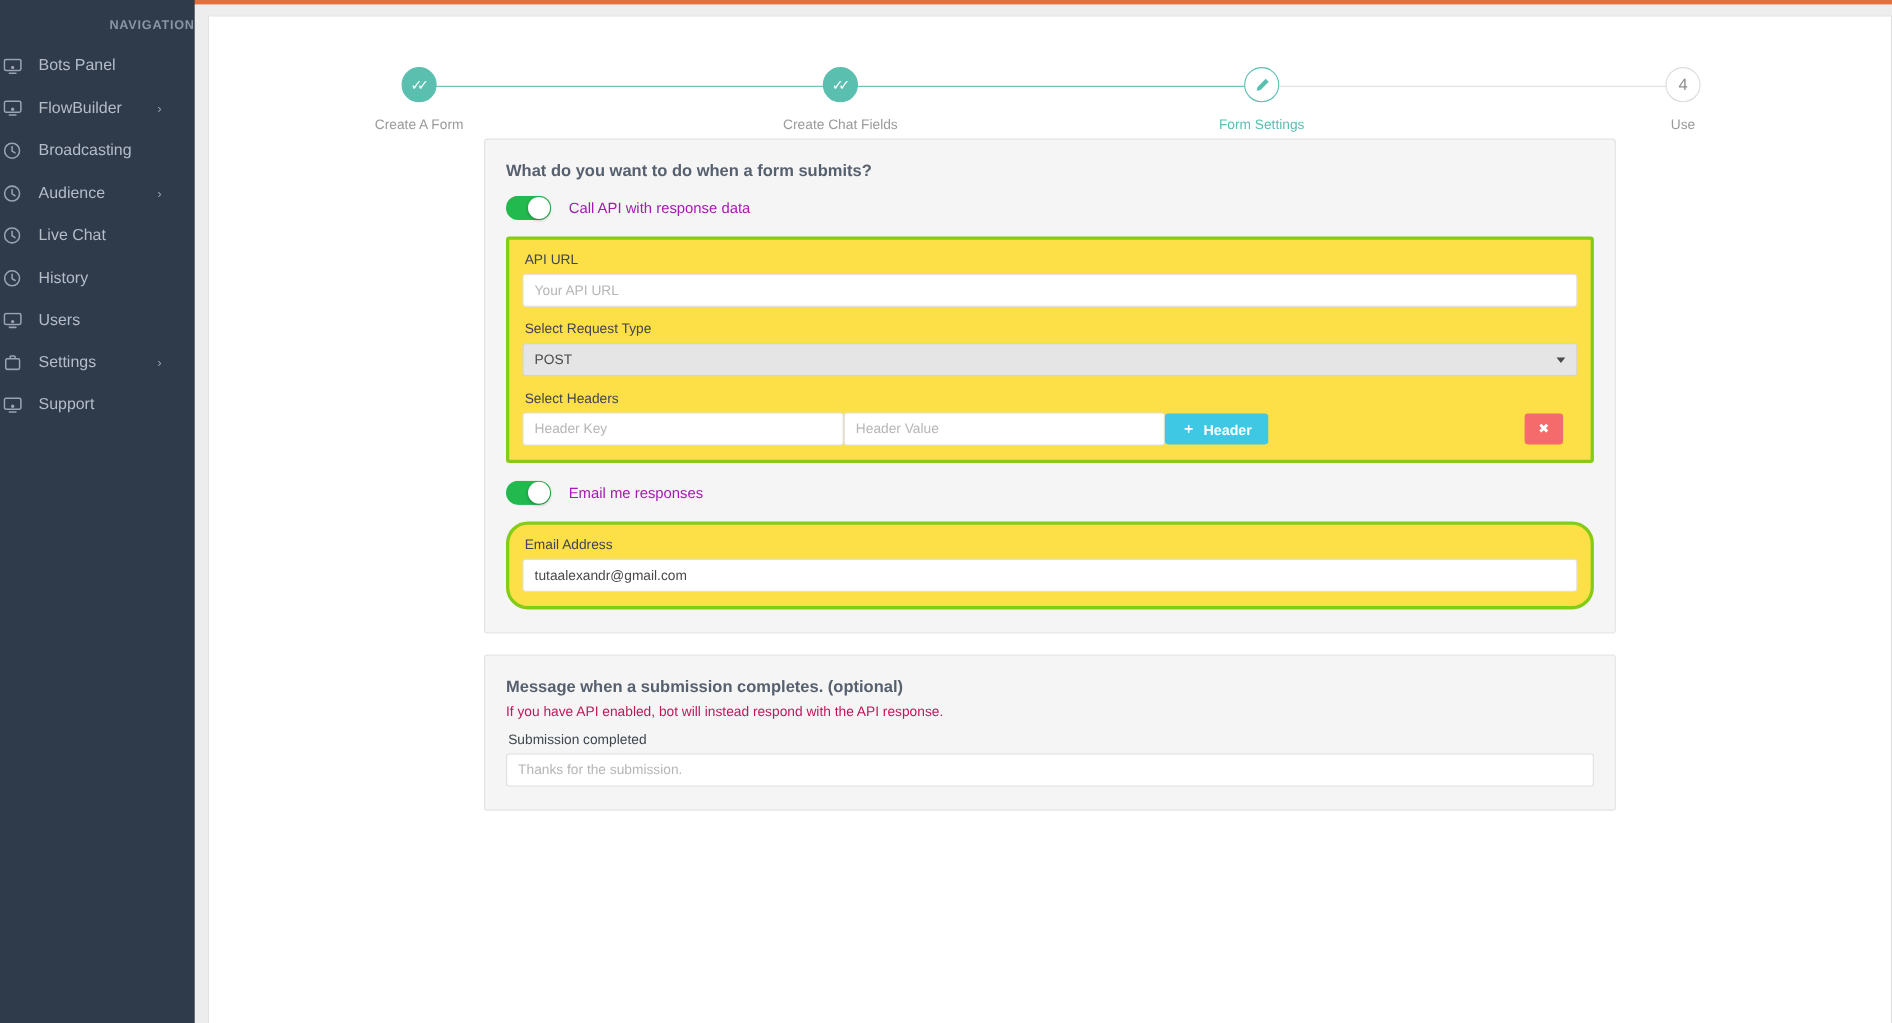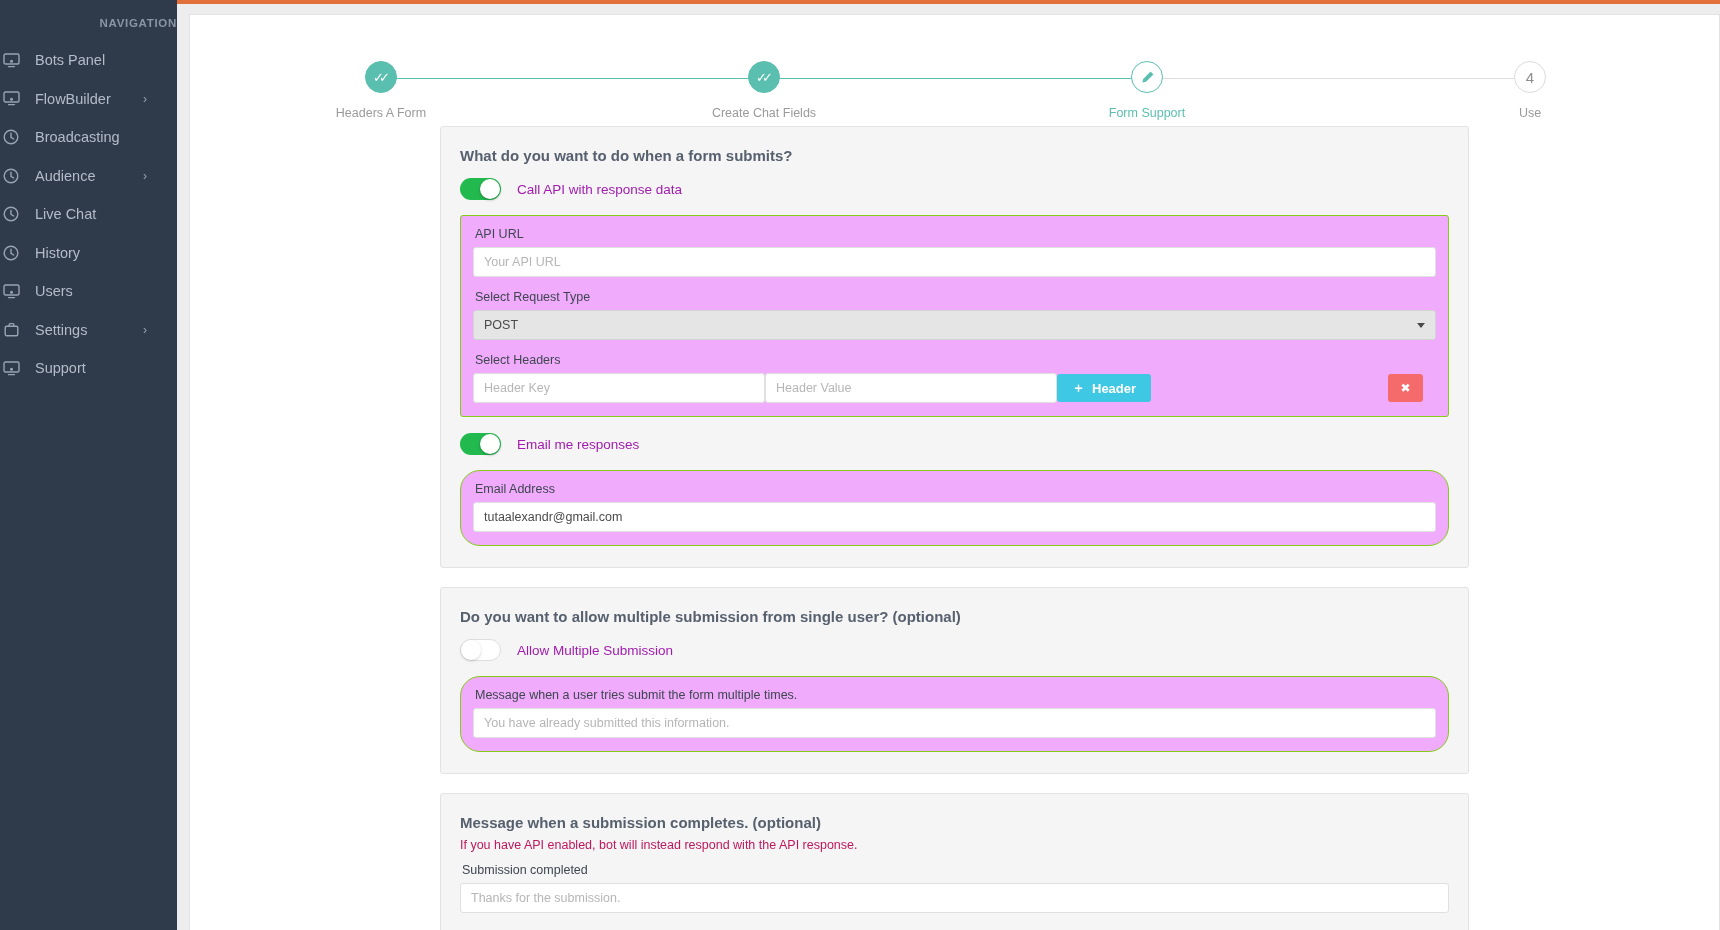--- a/index.html
+++ b/index.html
@@ -176,25 +176,25 @@
   .toggle.on .knob { right: 0px; }
   .toggle.off .knob { left: 0px; box-shadow: 0 1px 3px rgba(0,0,0,.18); }
   .toggle-label {
     margin-left: 16px;
     font-size: 13.5px;
     color: #a21caf;
   }
 
   
   .subpanel {
-    border: 1px solid #84cc16;
+    border: 3px solid #84cc16;
     border-radius: 3px;
     padding: 11px 12px 13px 12px;
     margin-bottom: 16px;
-    background: #f0abfc;
+    background: #fde047;
   }
   .subpanel.last { margin-bottom: 0; border-radius: 20px; }
   .field-label {
     font-size: 12.5px;
     color: #3f4650;
     margin: 0 0 6px 2px;
   }
   .field-label.gap { margin-top: 13px; }
 
   input.txt {
@@ -367,33 +367,33 @@
 
 <div class="content-wrap">
   <div class="panel">
 
     <div class="stepper" id="stepper">
         <div class="step-line done" style="left: 191px; width: 383px;"></div>
         <div class="step-line done" style="left: 574px; width: 383px;"></div>
         <div class="step-line todo" style="left: 957px; width: 383px;"></div>
         <div class="step" style="left: 191px;">
           <div class="step-circle done" style="font-size: 13px; letter-spacing: -5px; padding-right: 4px;">✓✓</div>
-          <div class="step-label">Headers A Form</div>
+          <div class="step-label">Create A Form</div>
         </div>
         <div class="step" style="left: 574px;">
           <div class="step-circle done" style="font-size: 13px; letter-spacing: -5px; padding-right: 4px;">✓✓</div>
           <div class="step-label">Create Chat Fields</div>
         </div>
         <div class="step" style="left: 957px;">
           <div class="step-circle active">
             <svg width="15" height="15" viewBox="0 0 15 15">
               <path d="M10.6 1.6l2.8 2.8-7.4 7.4-3.6.8.8-3.6z" fill="currentColor"></path>
             </svg>
           </div>
-          <div class="step-label active">Form Support</div>
+          <div class="step-label active">Form Settings</div>
         </div>
         <div class="step" style="left: 1340px;">
           <div class="step-circle todo">4</div>
           <div class="step-label">Use</div>
         </div>
       </div>
 
     <div class="card">
       <div class="card-title">What do you want to do when a form submits?</div>
 
@@ -434,35 +434,20 @@
           </div>
         <div class="toggle-label">Email me responses</div>
       </div>
 
       <div class="subpanel last">
         <div class="field-label">Email Address</div>
         <input class="txt" placeholder="Email Address" value="tutaalexandr@gmail.com" style="">
       </div>
     </div>
 
-    <div class="card">
-      <div class="card-title">Do you want to allow multiple submission from single user? (optional)</div>
-
-      <div class="toggle-row">
-        <div class="toggle off">
-            <span class="knob"></span>
-          </div>
-        <div class="toggle-label">Allow Multiple Submission</div>
-      </div>
-
-      <div class="subpanel last">
-        <div class="field-label">Message when a user tries submit the form multiple times.</div>
-        <input class="txt" placeholder="You have already submitted this information." style="">
-      </div>
-    </div>
 
     <div class="card">
       <div class="card-title">Message when a submission completes. (optional)</div>
       <div class="card-sub">If you have API enabled, bot will instead respond with the API response.</div>
       <div class="field-label">Submission completed</div>
       <input class="txt" placeholder="Thanks for the submission." style="">
     </div>
 
   </div>
 </div>

